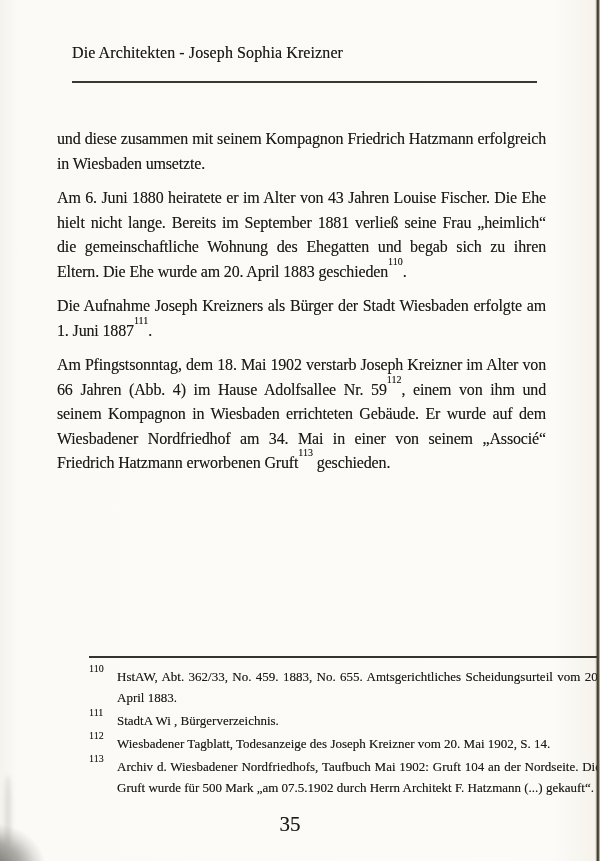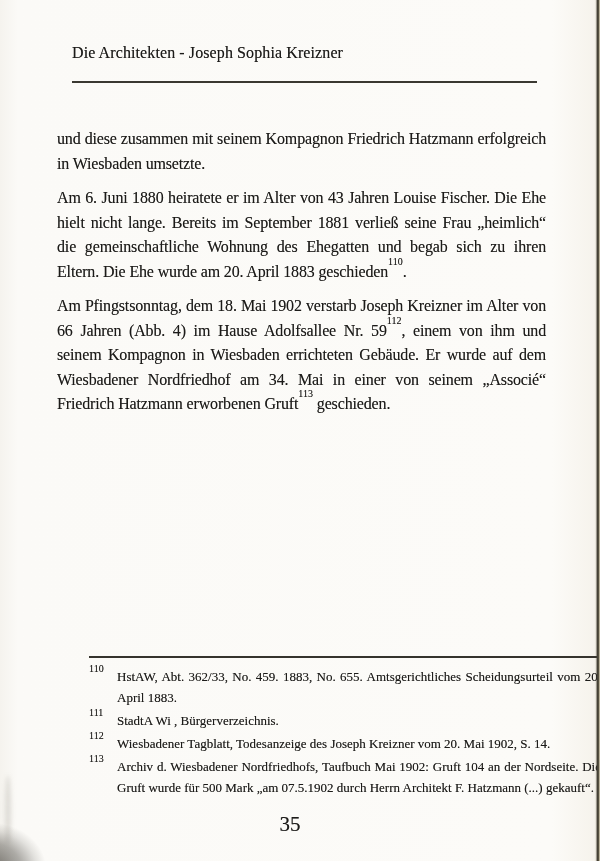--- a/index.html
+++ b/index.html
@@ -130,20 +130,21 @@
 </head>
 <body>
 
 <div class="page">
 
   <div class="running-header">Die Architekten - Joseph Sophia Kreizner</div>
 
   <div class="body-text">
     <p><span>und diese zusammen mit seinem Kompagnon Friedrich Hatzmann erfolgreich in Wiesbaden umsetzte.</span></p>
     <p><span>Am 6. Juni 1880 heiratete er im Alter von 43 Jahren Louise Fischer. Die Ehe hielt nicht lange. Bereits im September 1881 verließ seine Frau „heimlich“ die gemeinschaftliche Wohnung des Ehegatten und begab sich zu ihren Eltern. Die Ehe wurde am 20. April 1883 geschieden</span><sup>110</sup><span>.</span></p>
+    <p><span>Die Aufnahme Joseph Kreizners als Bürger der Stadt Wiesbaden erfolgte am 1. Juni 1887</span><sup>111</sup><span>.</span></p>
     <p><span>Am Pfingstsonntag, dem 18. Mai 1902 verstarb Joseph Kreizner im Alter von 66 Jahren (Abb. 4) im Hause Adolfsallee Nr. 59</span><sup>112</sup><span>, einem von ihm und seinem Kompagnon in Wiesbaden errichteten Gebäude. Er wurde auf dem Wiesbadener Nordfriedhof am 34. Mai in einer von seinem „Associé“ Friedrich Hatzmann erworbenen Gruft</span><sup>113</sup><span> geschieden.</span></p>
   </div>
 
   <div class="footnotes">
     <hr class="footnote-rule">
     <div class="fn"><sup class="fn-num">110</sup><span>HstAW, Abt. 362/33, No. 459. 1883, No. 655. Amtsgerichtliches Scheidungsurteil vom 20. April 1883.</span></div>
     <div class="fn"><sup class="fn-num">111</sup><span>StadtA Wi , Bürgerverzeichnis.</span></div>
     <div class="fn"><sup class="fn-num">112</sup><span>Wiesbadener Tagblatt, Todesanzeige des Joseph Kreizner vom 20. Mai 1902, S. 14.</span></div>
     <div class="fn"><sup class="fn-num">113</sup><span>Archiv d. Wiesbadener Nordfriedhofs, Taufbuch Mai 1902: Gruft 104 an der Nordseite. Die Gruft wurde für 500 Mark „am 07.5.1902 durch Herrn Architekt F. Hatzmann (...) gekauft“.</span></div>
   </div>

